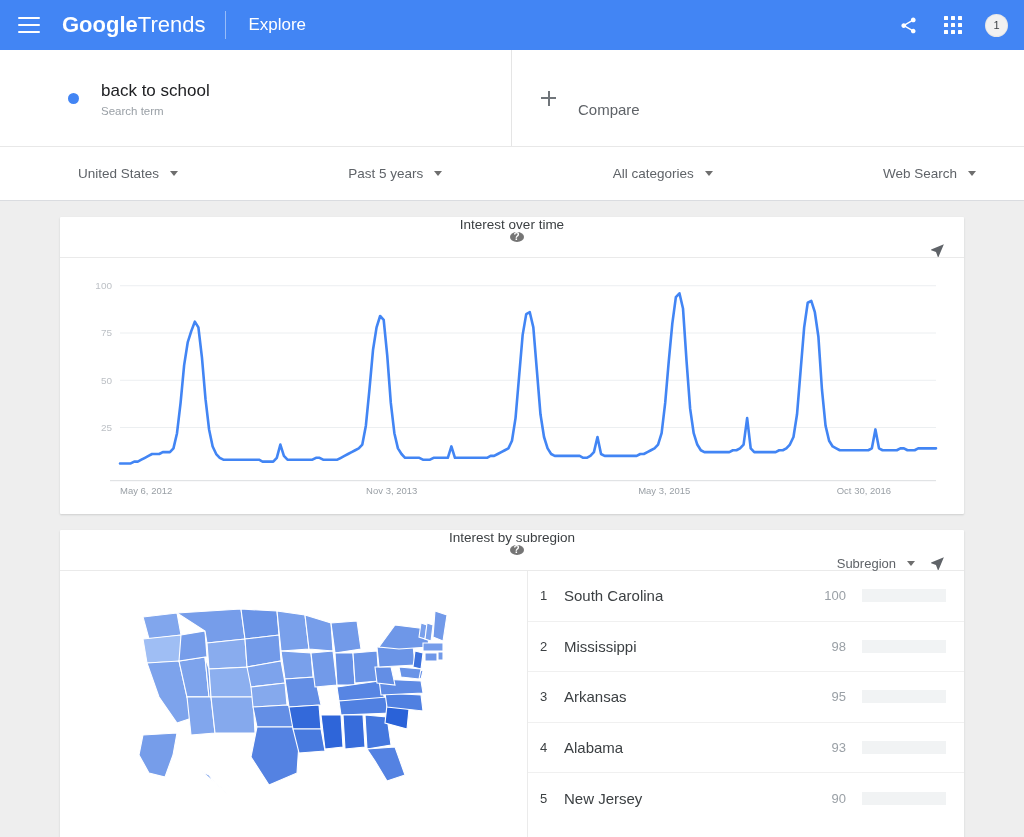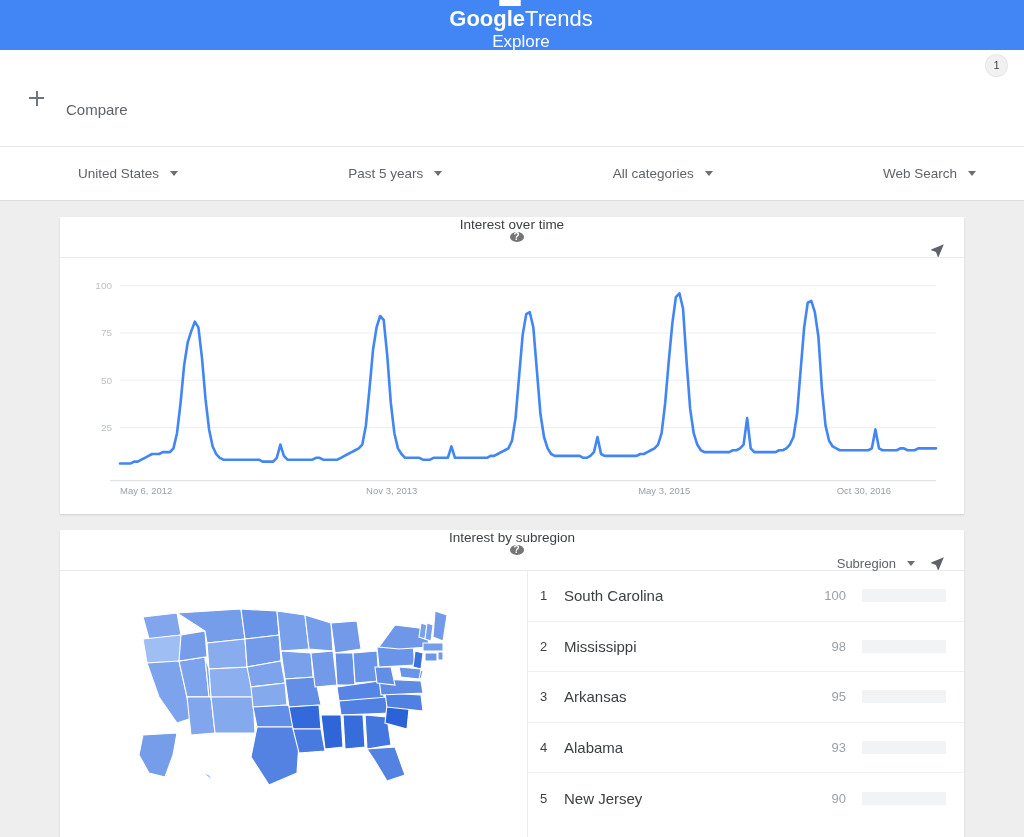--- a/index.html
+++ b/index.html
@@ -11,23 +11,22 @@
     font-family: "Liberation Sans", sans-serif;
     -webkit-font-smoothing: antialiased;
   }
 
   
   .appbar {
     height: 50px;
     background: #4285f4;
     display: flex;
     align-items: center;
-    padding: 0 16px 0 34px;
+    padding: 0 16px 0 18px;
     position: relative;
-    flex-direction: column;
   }
   .hamburger {
     width: 22px; height: 16px;
     display: flex; flex-direction: column; justify-content: space-between;
     cursor: pointer;
     margin-right: 22px;
   }
   .hamburger span { display: block; height: 2px; background: #fff; border-radius: 1px; }
   .brand {
     font-size: 22px;
@@ -293,20 +292,27 @@
           <i></i>
           <i></i>
           <i></i>
       </div>
     </div>
     <div class="avatar">1</div>
   </div>
 </div>
 
 <div class="term-row">
+  <div class="term-cell">
+    <div class="term-dot"></div>
+    <div class="term-text">
+      <div class="term-title">back to school</div>
+      <div class="term-sub">Search term</div>
+    </div>
+  </div>
   <div class="compare-cell">
     <div class="plus-icon"></div>
     <div class="compare-label">Compare</div>
   </div>
 </div>
 
 <div class="filter-bar">
   <div class="filter">
     <span>United States</span>
     <span class="caret"></span>

